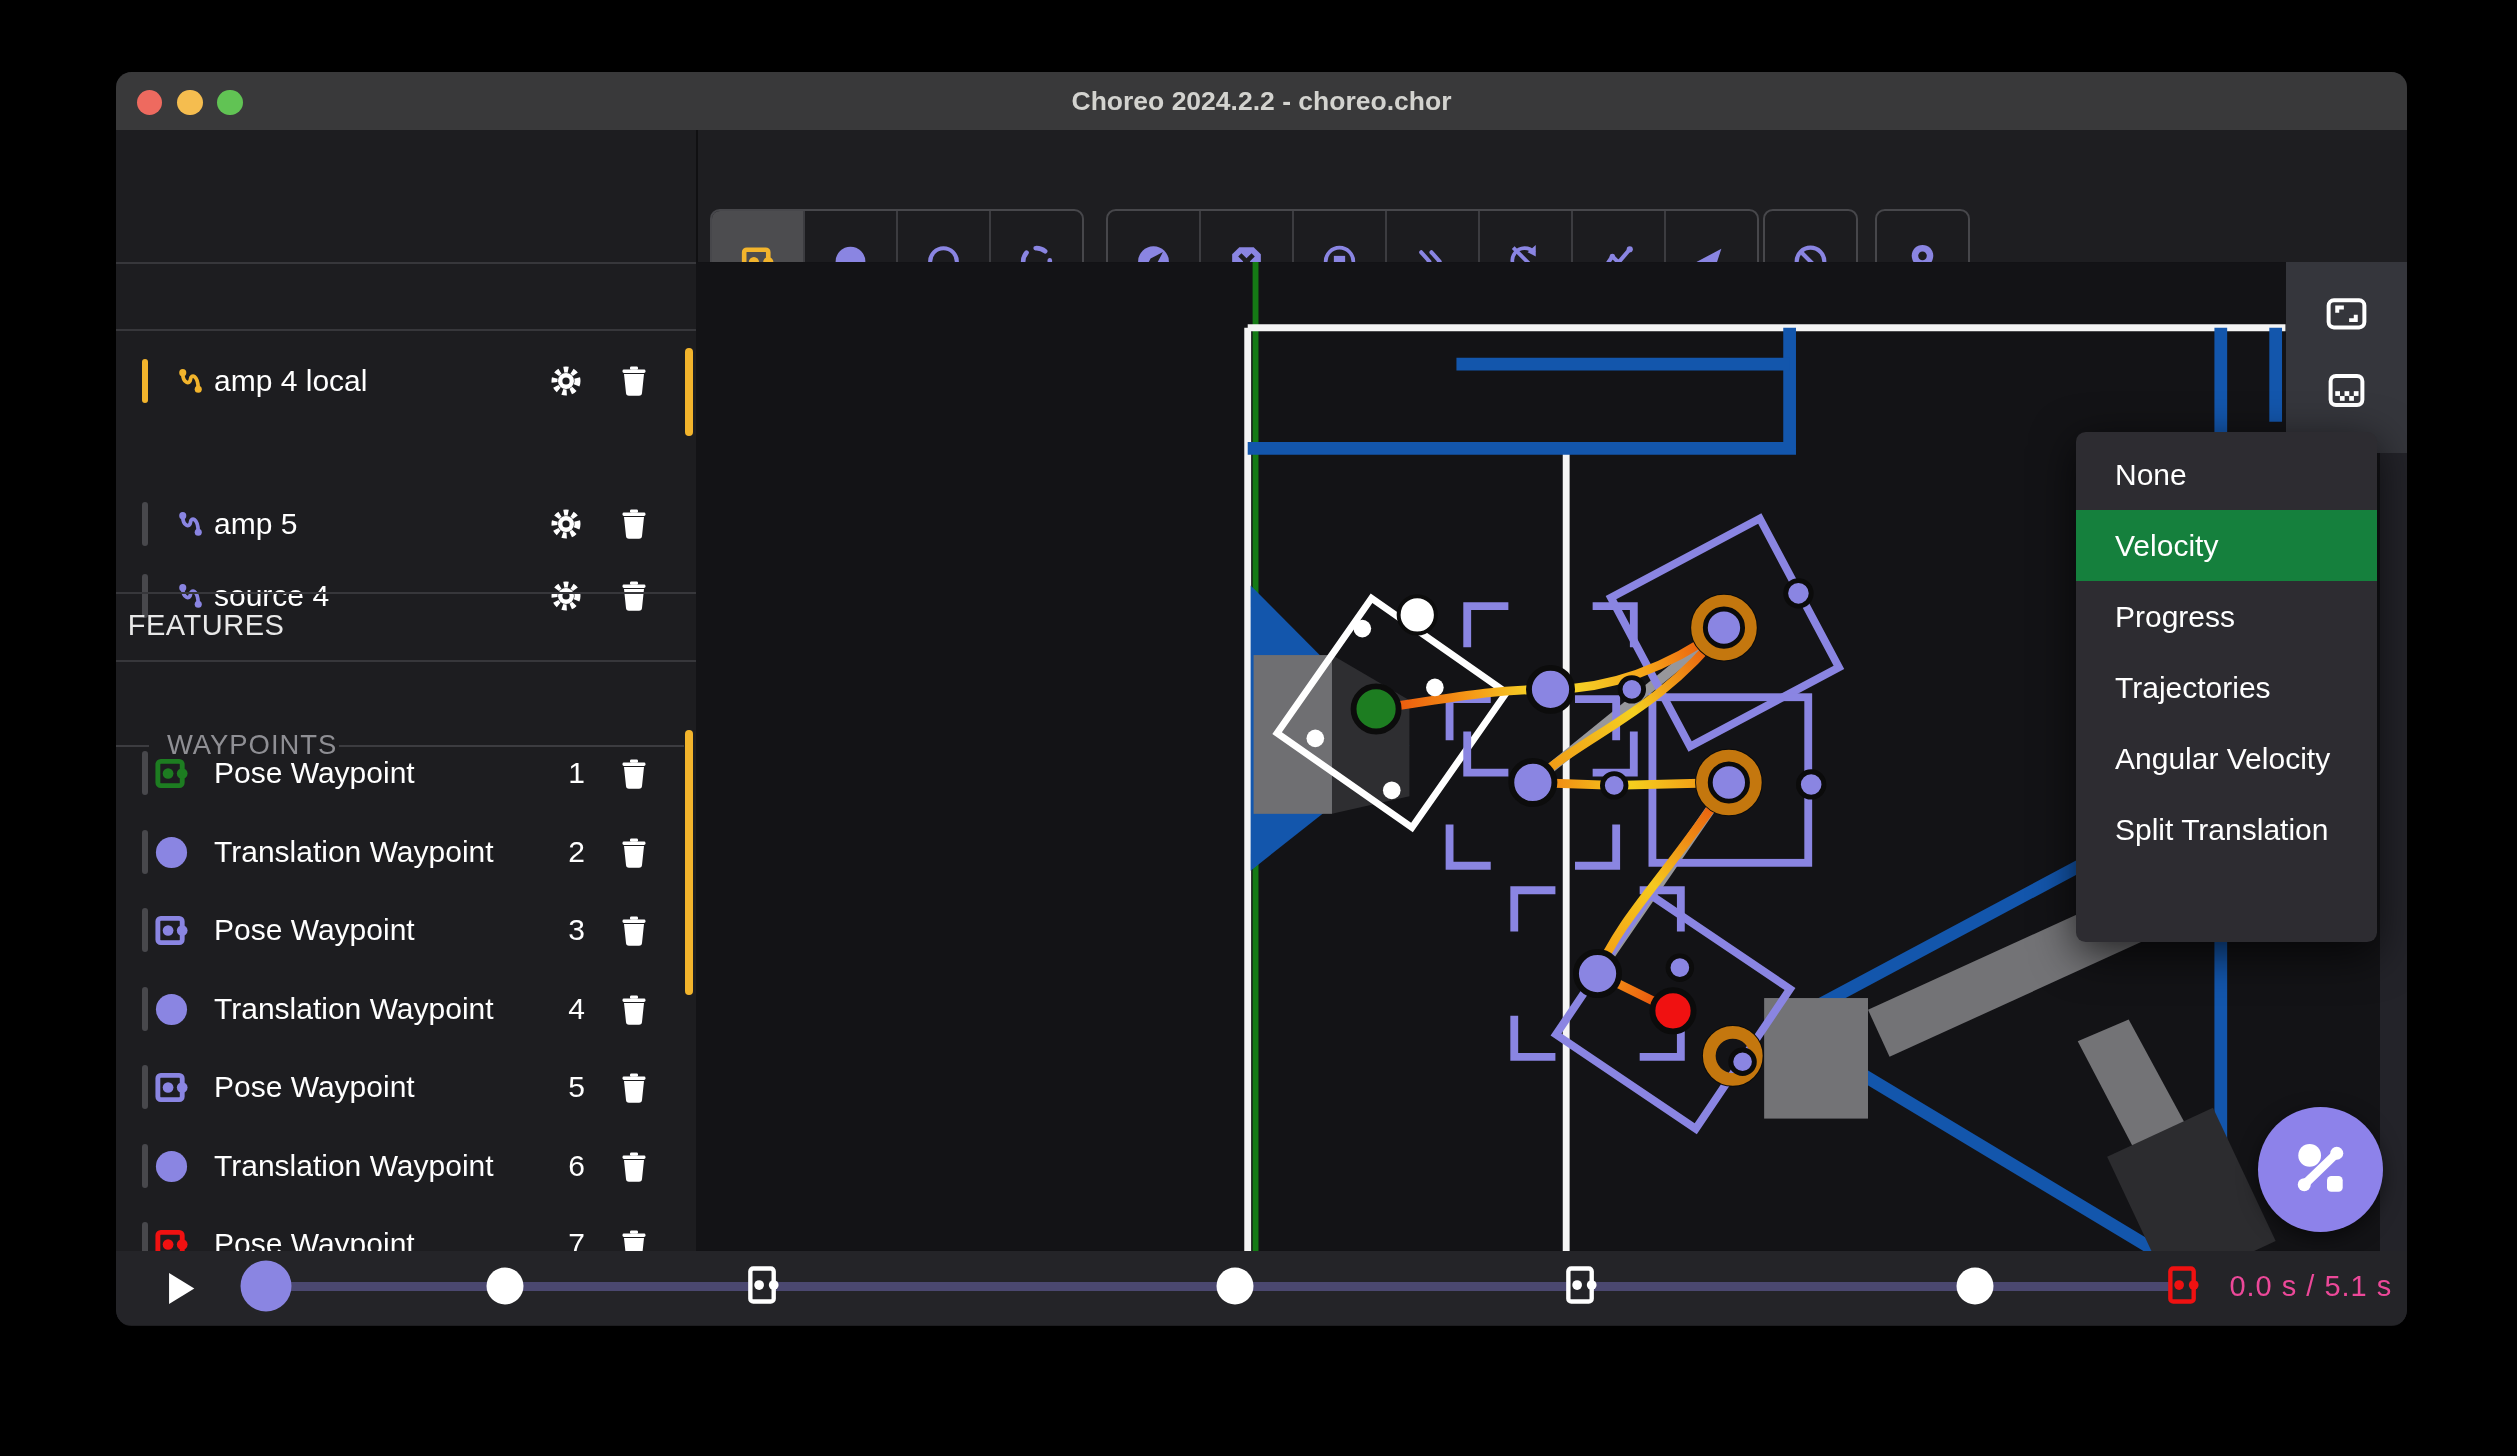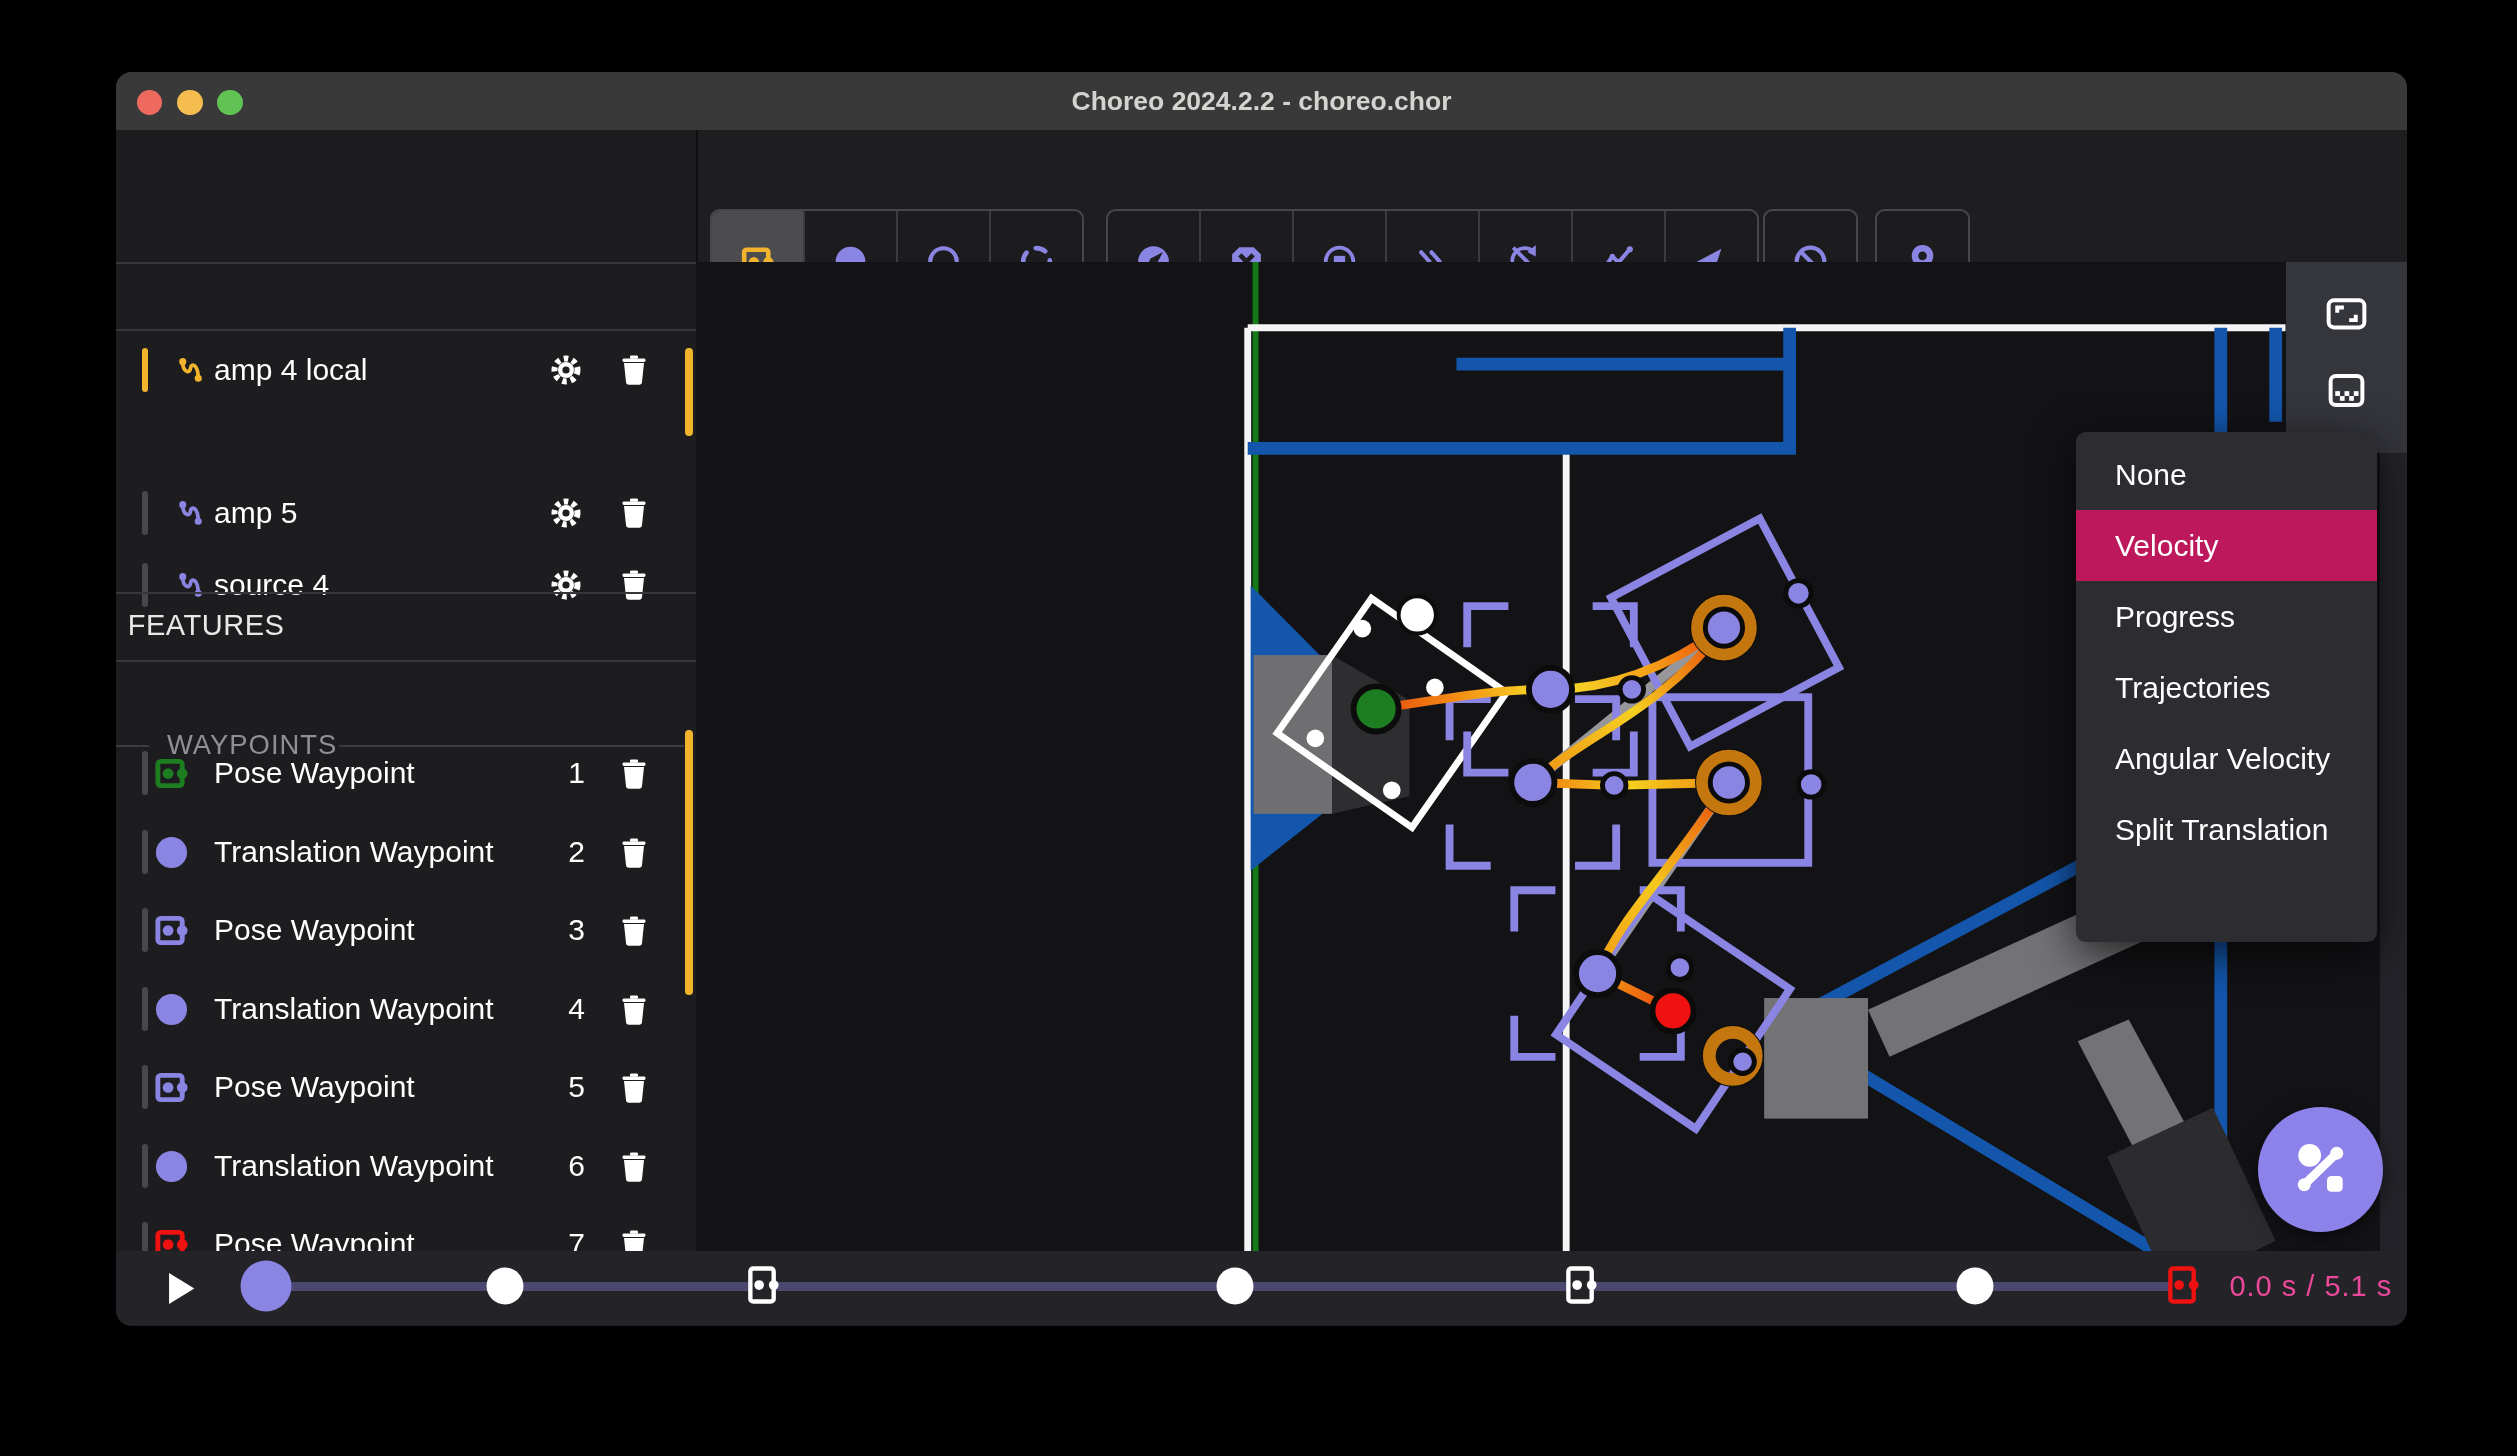--- a/index.html
+++ b/index.html
@@ -42,21 +42,21 @@
     border:2px solid #47474b;border-radius:9.8px;background:#1c1c1f;cursor:pointer}
   
   .canvas{position:absolute;left:580px;top:190px;width:1710px;height:989px;background:#131316;}
   .rstrip{position:absolute;left:2264px;top:190px;width:26.5px;height:989px;background:#232329;z-index:2}
   .rpanel{position:absolute;left:2170px;top:190px;width:121px;height:191px;background:#35363c;border-radius:0 0 0 11.8px;z-index:2}
   .rpanel .iconbtn{left:25.5px;width:69px;height:69px}
   
   .menu{position:absolute;left:1960px;top:360px;width:301px;height:510px;background:#2d2c31;border-radius:9.8px;
     box-shadow:0 11.8px 44px rgba(0,0,0,.7);z-index:6;padding:7px 0;box-sizing:border-box}
   .menu .mi{height:71px;line-height:71px;padding-left:39px;font-size:30px;color:#fff;cursor:pointer;white-space:nowrap}
-  .menu .mi.selected{background:#be185d}
+  .menu .mi.selected{background:#15803d}
   
   .fab{position:absolute;left:2142px;top:1035px;width:125px;height:125px;border-radius:50%;background:#8d82ea;
     z-index:5;display:flex;align-items:center;justify-content:center;cursor:pointer;box-shadow:0 5.9px 19.6px rgba(0,0,0,.5)}
   
   .player{position:absolute;left:0;top:1179px;width:100%;height:74px;background:#242428;border-radius:0 0 13.7px 13.7px;z-index:7}
   .track{position:absolute;left:150px;top:31px;width:1917px;height:8.8px;background:#4b4870}
   .pmark{position:absolute;transform:translate(-50%,-50%);top:35px}
   .wcirc{width:37px;height:37px;border-radius:50%;background:#fff}
   .handle{width:51px;height:51px;border-radius:50%;background:#8a85e2;cursor:pointer}
   .ttime{position:absolute;right:14.7px;top:0;height:74px;line-height:71px;font-size:29px;color:#ec4899;letter-spacing:1px}
@@ -176,21 +176,21 @@
         <circle cx="20" cy="14.5" r="4.2" fill="#1e1e21"></circle>
       </svg>
     </div>
   </div>
 
   <div class="sidebar">
 
     <div class="s-divider" style="top:132px"></div>
     <div class="s-divider" style="top:199px"></div>
 
-    <div style="position:absolute;left:0;top:204px;width:580px;height:323px;overflow:hidden">
+    <div style="position:absolute;left:0;top:215px;width:580px;height:323px;overflow:hidden">
 
       <div class="list-item" style="top:0">
         <div class="indic sel"></div>
         <svg style="position:absolute;left:59px;top:20.6px" width="31" height="31" viewBox="0 0 28 28">
           <circle cx="7" cy="6" r="3.2" fill="#f2b42c"></circle>
             <circle cx="21" cy="21" r="3.2" fill="#f2b42c"></circle>
           <path d="M7,6 C7,16 13.5,17 14,12 C14.5,7 21,8 21,21" fill="none" stroke="#f2b42c" stroke-width="3.4"></path>
         </svg>
         <div class="item-name">amp 4 local</div>
         <div class="iconbtn" style="left:428px;top:14.7px;width:43px;height:43px">

